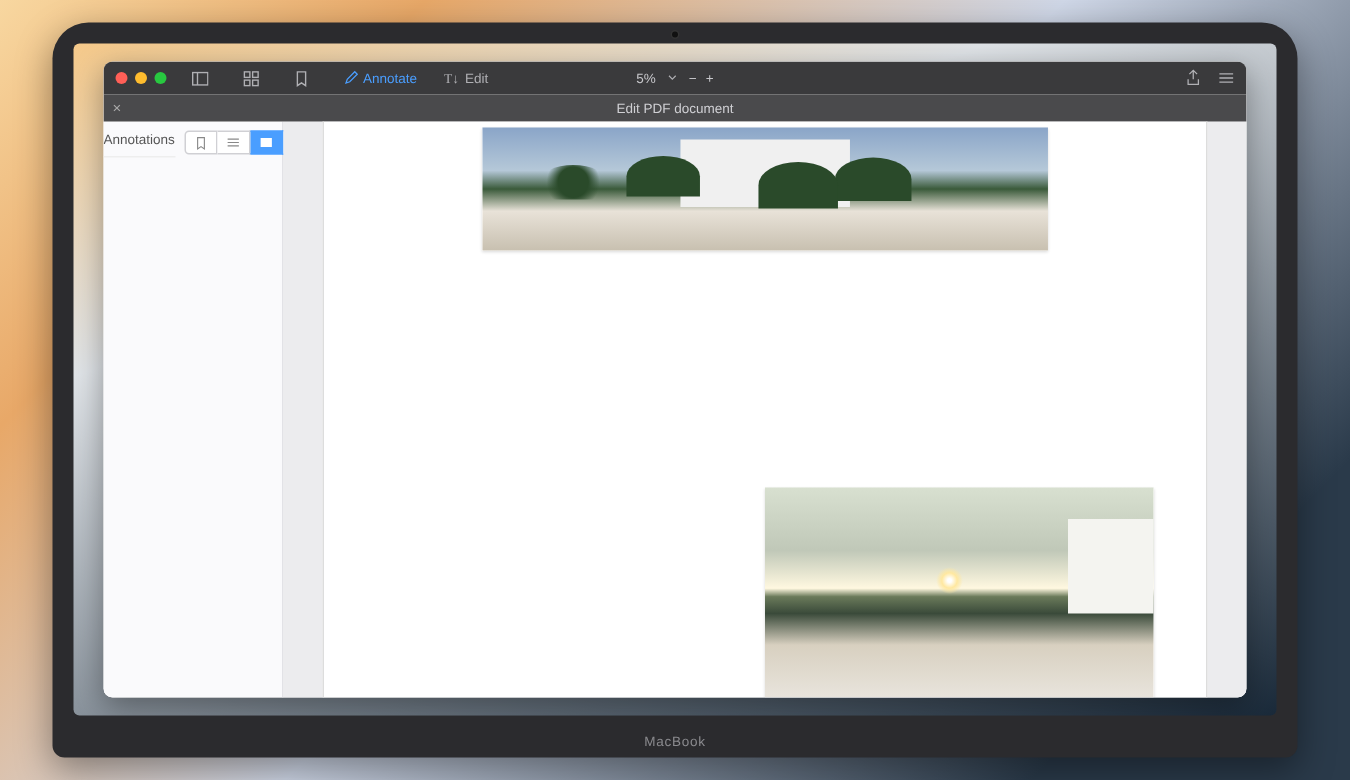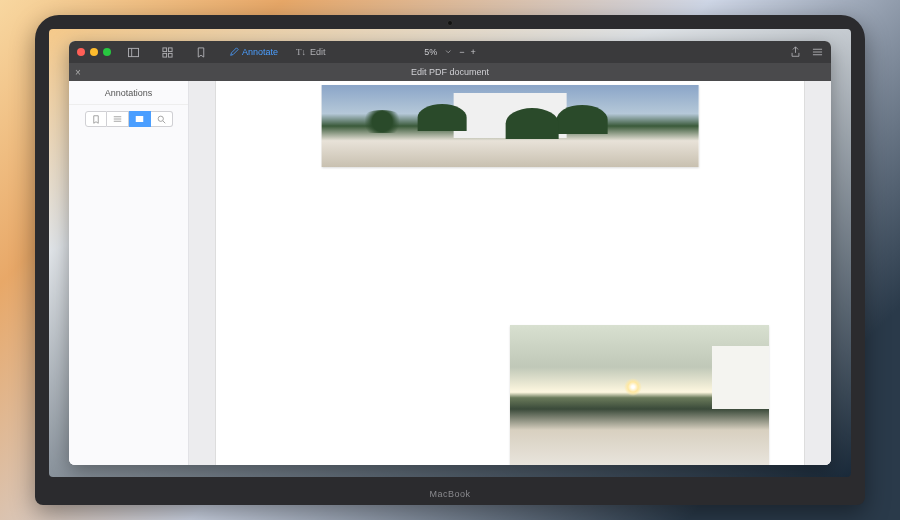--- a/index.html
+++ b/index.html
@@ -67,21 +67,21 @@
     height: 18px; background: #4a4a4c;
     display: flex; align-items: center; justify-content: center;
     color: #d0d0d4; font-size: 9px;
     position: relative;
   }
   .close-sub { position: absolute; left: 6px; color: #aaa; font-size: 10px; cursor: pointer; }
   .app-body { flex: 1; display: flex; background: #f5f5f7; overflow: hidden; }
   .sidebar {
     width: 120px; background: #fafafc;
     border-right: 1px solid #e2e2e6;
-    display: flex; flex-direction: column;
+    display: flex; flex-direction: row;
   }
   .sidebar-header {
     height: 24px; display: flex; align-items: center; justify-content: center;
     font-size: 9px; color: #555; border-bottom: 1px solid #eee;
   }
   .seg-row {
     display: flex; justify-content: center; gap: 0;
     padding: 6px;
   }
   .seg {

